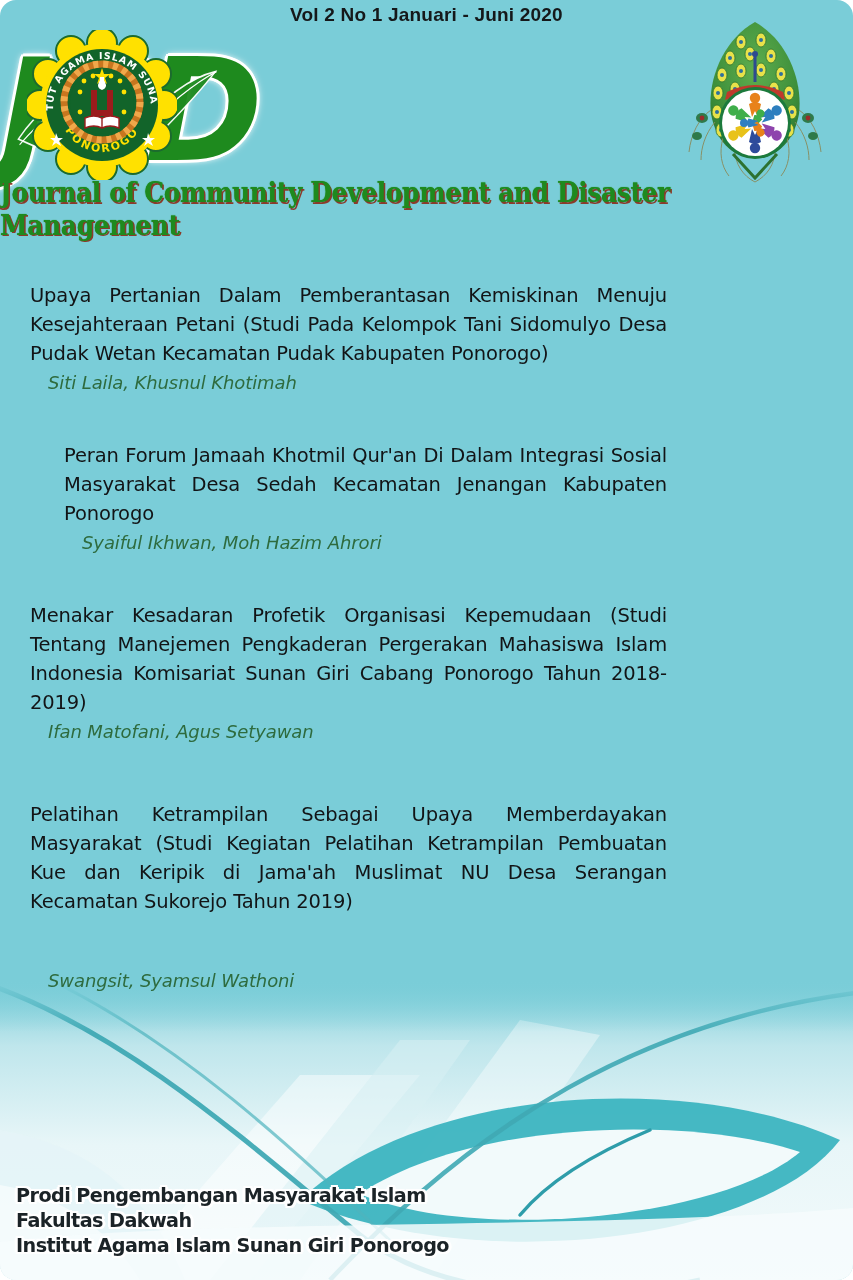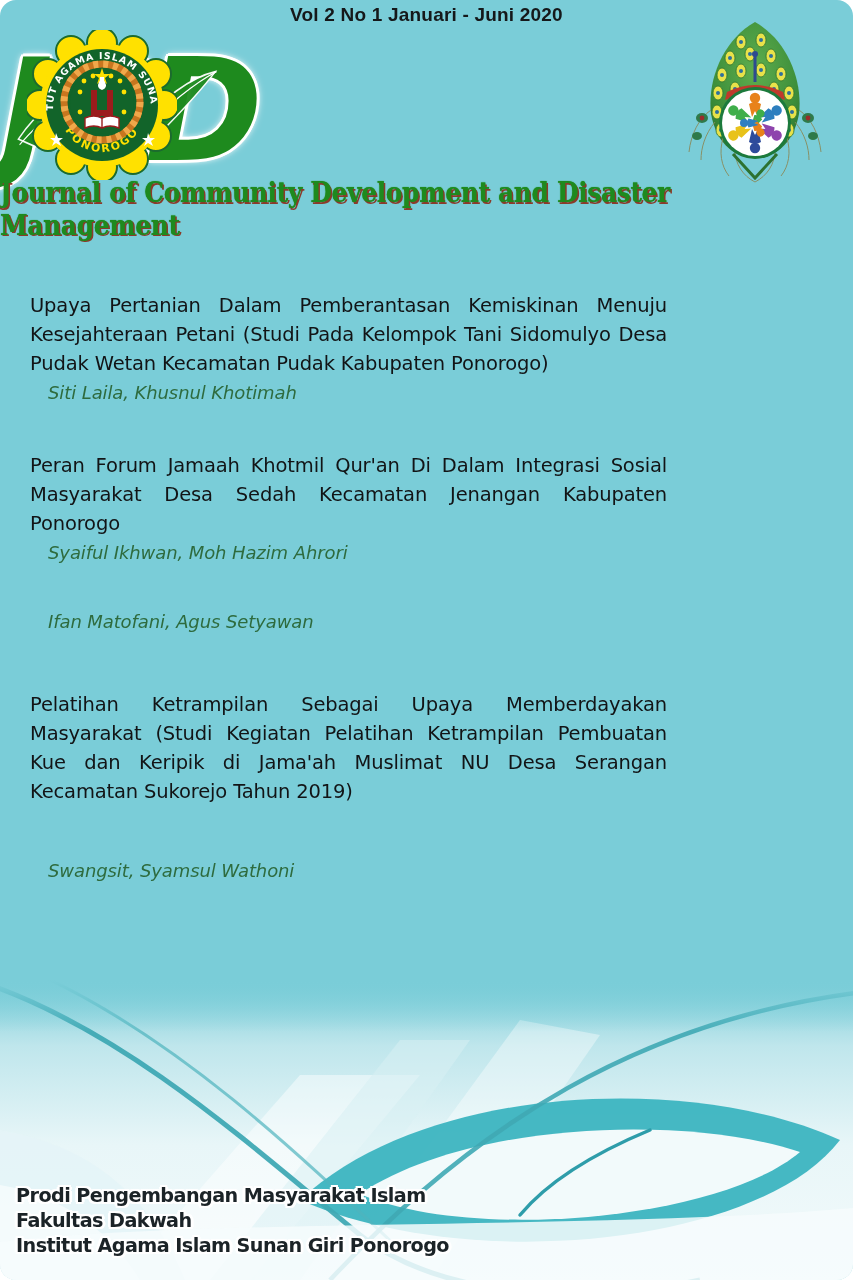--- a/index.html
+++ b/index.html
@@ -81,21 +81,21 @@
     font-weight:bold;
     color:#1E8A1E;
     letter-spacing:-.4px;
     text-shadow:1.5px 1.5px 0 #8a3b2a, 0 0 1px #1E8A1E;
     transform:scaleY(1.12);
   }
 
   
   #articles {
     position:absolute;
-    top:291px; left:0;
+    top:281px; left:0;
     width:699px;
     padding:0 32px 0 30px;
     z-index:3;
   }
   .article { margin-bottom:0; }
   .article-title {
     font-family:"DejaVu Sans", sans-serif;
     font-size:19.5px;
     line-height:29px;
     color:#121416;
@@ -397,26 +397,27 @@
     <div id="tagline">Journal of Community Development and Disaster Management</div>
   </div>
 
   <div id="articles">
 
     <div class="article" style="margin-top:0;">
       <div class="article-title">Upaya Pertanian Dalam Pemberantasan Kemiskinan Menuju Kesejahteraan Petani (Studi Pada Kelompok Tani Sidomulyo Desa Pudak Wetan Kecamatan Pudak Kabupaten Ponorogo)</div>
       <div class="article-authors">Siti Laila, Khusnul Khotimah</div>
     </div>
 
-    <div class="article" style="margin-top:48px;">
+    <div class="article" style="margin-top:48px;margin-left:34px;">
       <div class="article-title">Peran Forum Jamaah Khotmil Qur'an Di Dalam Integrasi Sosial Masyarakat Desa Sedah Kecamatan Jenangan Kabupaten Ponorogo</div>
       <div class="article-authors">Syaiful Ikhwan, Moh Hazim Ahrori</div>
     </div>
 
     <div class="article" style="margin-top:48px;">
+      <div class="article-title">Menakar Kesadaran Profetik Organisasi Kepemudaan (Studi Tentang Manejemen Pengkaderan Pergerakan Mahasiswa Islam Indonesia Komisariat Sunan Giri Cabang Ponorogo Tahun 2018-2019)</div>
       <div class="article-authors">Ifan Matofani, Agus Setyawan</div>
     </div>
 
     <div class="article" style="margin-top:58px;">
       <div class="article-title">Pelatihan Ketrampilan Sebagai Upaya Memberdayakan Masyarakat (Studi Kegiatan Pelatihan Ketrampilan Pembuatan Kue dan Keripik di Jama'ah Muslimat NU Desa Serangan Kecamatan Sukorejo Tahun 2019)</div>
     </div>
 
     <div class="article" style="margin-top:54px;">
       <div class="article-authors">Swangsit, Syamsul Wathoni</div>
     </div>

